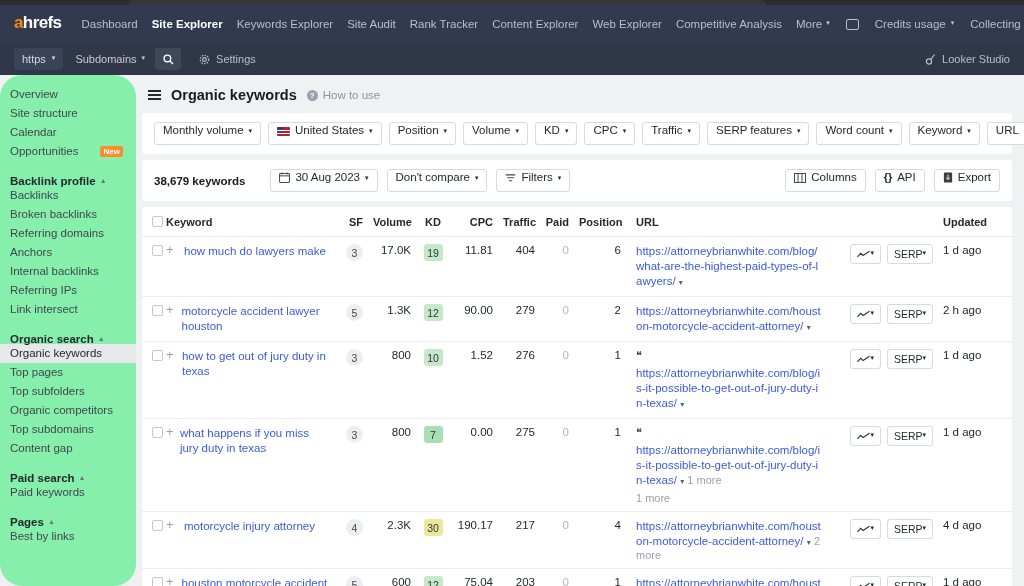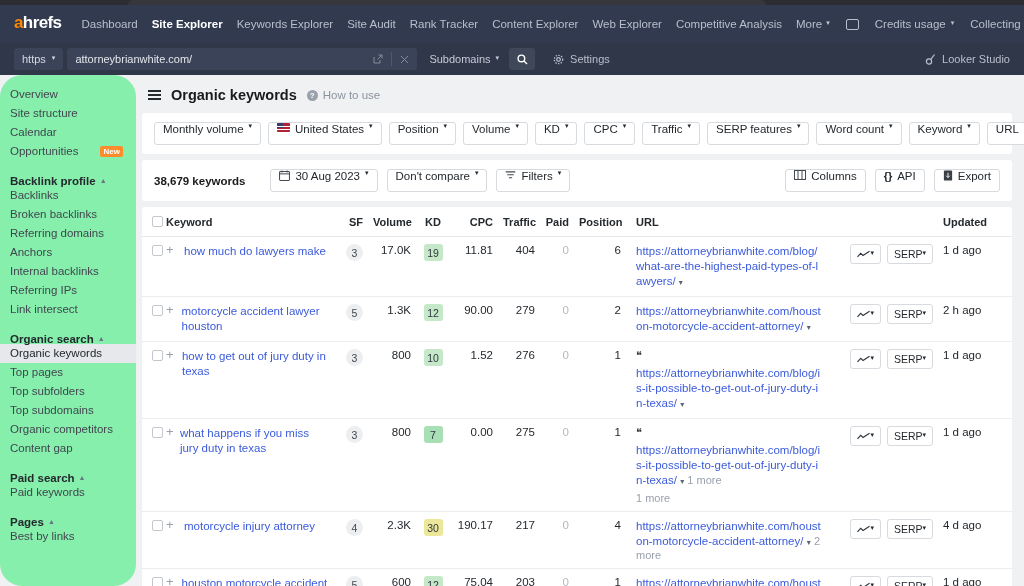--- a/index.html
+++ b/index.html
@@ -81,22 +81,22 @@
   .howto { display:flex; align-items:center; gap:5px; color:#8c93a0; font-size:11.5px; }
   .qmark {
     width:11px; height:11px; border-radius:50%; background:#9aa0ac; color:#fff;
     font-size:8px; display:flex; align-items:center; justify-content:center; font-weight:700;
   }
 
   .card { background:#ffffff; border-radius:3px; }
 
   .filterbar { display:flex; align-items:center; gap:7px; padding:9px 12px; flex-wrap:nowrap; }
   .pill {
-    border:1px solid #d7dade; border-radius:3px; height:23px; display:inline-flex; align-items:flex-start;
-    gap:5px; padding:0 8px; font-size:11.5px; color:#24292e; background:#fff; white-space:nowrap;
+    border:1px solid #d7dade; border-radius:3px; height:23px; display:inline-flex; align-items:flex-end;
+    gap:5px; padding:8px 8px; font-size:11.5px; color:#24292e; background:#fff; white-space:nowrap;
   }
   .flag { width:13px; height:9px; background:#b22234; position:relative; border-radius:1px; overflow:hidden; display:inline-block;}
   .flag::before { content:""; position:absolute; left:0; top:0; width:6px; height:5px; background:#3c3b6e; }
   .flag::after { content:""; position:absolute; left:0; right:0; top:3px; height:1px; background:#fff; box-shadow:0 3px 0 #fff; }
 
   .toolbar { display:flex; align-items:center; padding:9px 12px; margin-top:6px; gap:9px; }
   .kwcount { font-weight:700; font-size:11.5px; color:#1a1a1a; margin-right:16px; }
   .toolbar .grow { flex:1; }
 
   
@@ -194,33 +194,20 @@
   <span class="right-item">
     <span>Collecting Cents</span>
 
   </span>
 </div>
 
 <div class="searchbar">
   <span class="proto">
     <span>https</span>
     <span class="caret">▾</span>
-  </span>
-  <span class="urlfield">
-    <span>attorneybrianwhite.com/</span>
-    <span class="icons">
-      <svg width="10" height="10" viewBox="0 0 10 10">
-        <path d="M1 3v6h6V6" fill="none" stroke="#848da0" stroke-width="1"></path>
-        <path d="M5.5 1H9v3.5M9 1L4.5 5.5" fill="none" stroke="#848da0" stroke-width="1"></path>
-      </svg>
-      <span class="sep"></span>
-      <svg width="9" height="9" viewBox="0 0 9 9">
-        <path d="M1 1L8 8M8 1L1 8" stroke="#848da0" stroke-width="1"></path>
-      </svg>
-    </span>
   </span>
   <span class="subdom">
     <span>Subdomains</span>
     <span class="caret">▾</span>
   </span>
   <span class="searchbtn">
     <svg width="11" height="11" viewBox="0 0 11 11">
       <circle cx="4.4" cy="4.4" r="3.3" fill="none" stroke="#ffffff" stroke-width="1.4"></circle>
       <path d="M7 7l3 3" stroke="#ffffff" stroke-width="1.4"></path>
     </svg>
@@ -260,22 +247,22 @@
       <div class="side-item"><span>Internal backlinks</span></div>
       <div class="side-item"><span>Referring IPs</span></div>
       <div class="side-item"><span>Link intersect</span></div>
       <div class="side-head">
         <span>Organic search</span>
         <span class="tri">▲</span>
       </div>
       <div class="side-item sel"><span>Organic keywords</span></div>
       <div class="side-item"><span>Top pages</span></div>
       <div class="side-item"><span>Top subfolders</span></div>
+      <div class="side-item"><span>Organic competitors</span></div>
       <div class="side-item"><span>Top subdomains</span></div>
-      <div class="side-item"><span>Organic competitors</span></div>
       <div class="side-item"><span>Content gap</span></div>
       <div class="side-head">
         <span>Paid search</span>
         <span class="tri">▲</span>
       </div>
       <div class="side-item"><span>Paid keywords</span></div>
       <div class="side-head">
         <span>Pages</span>
         <span class="tri">▲</span>
       </div>

